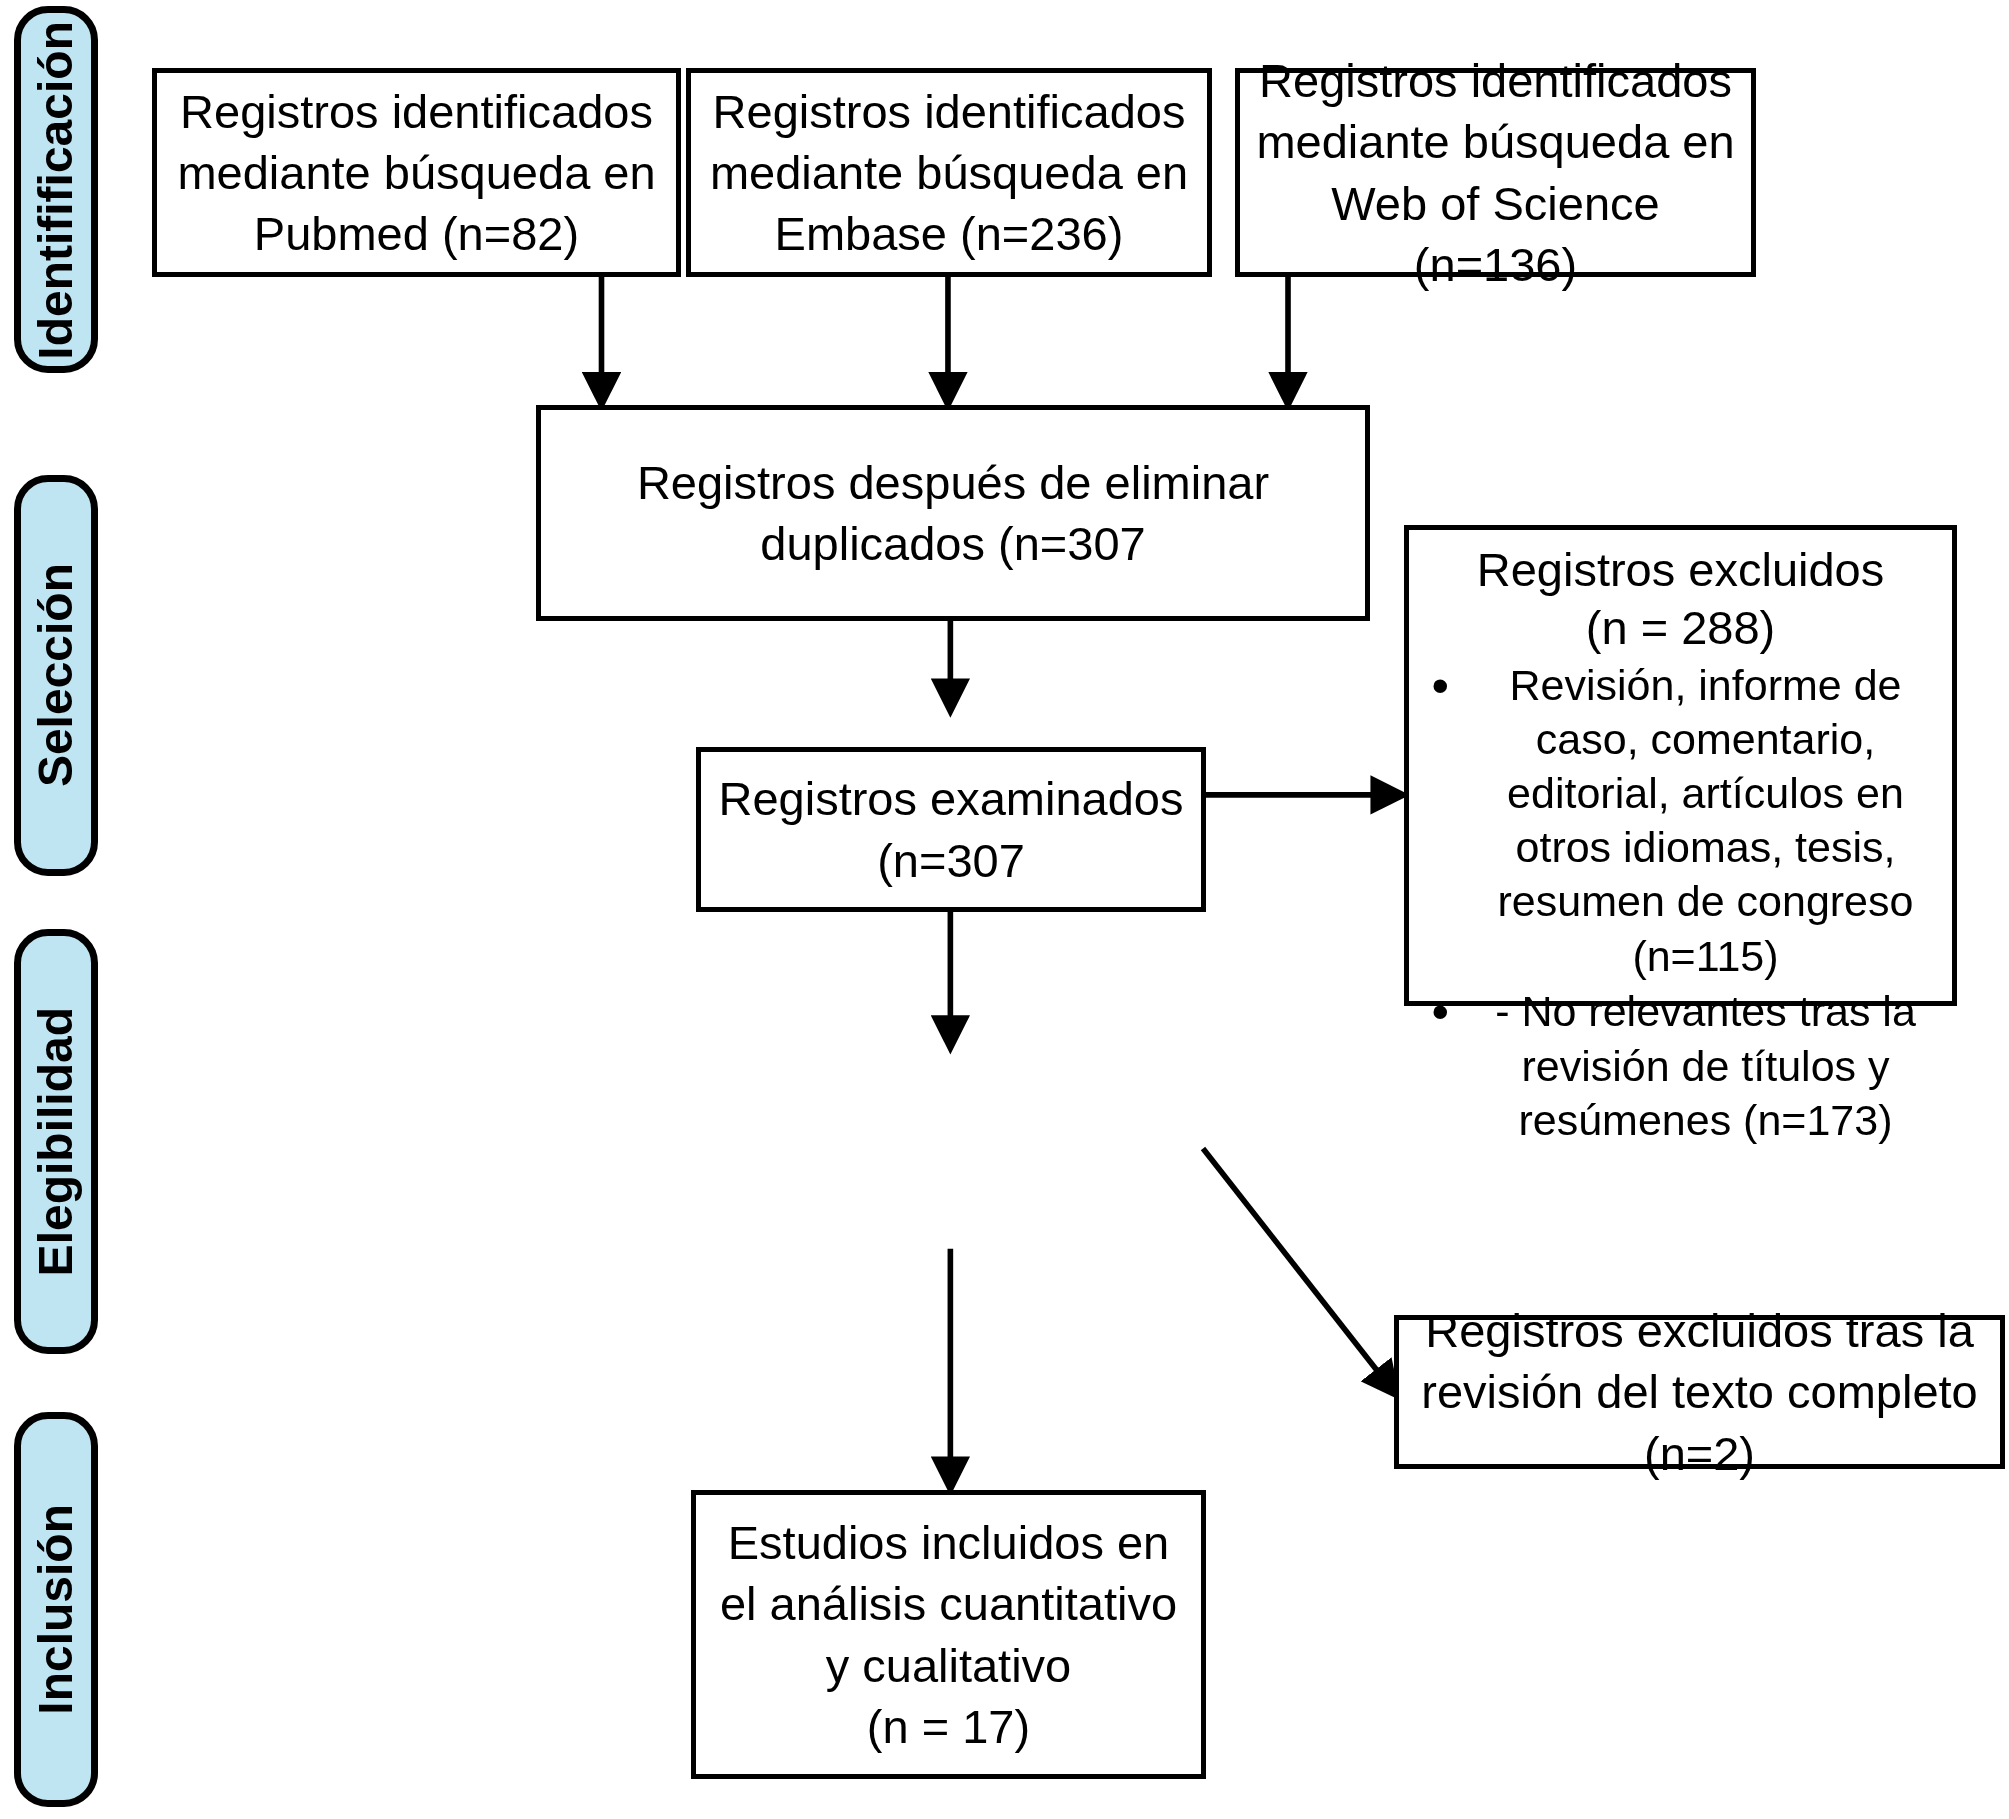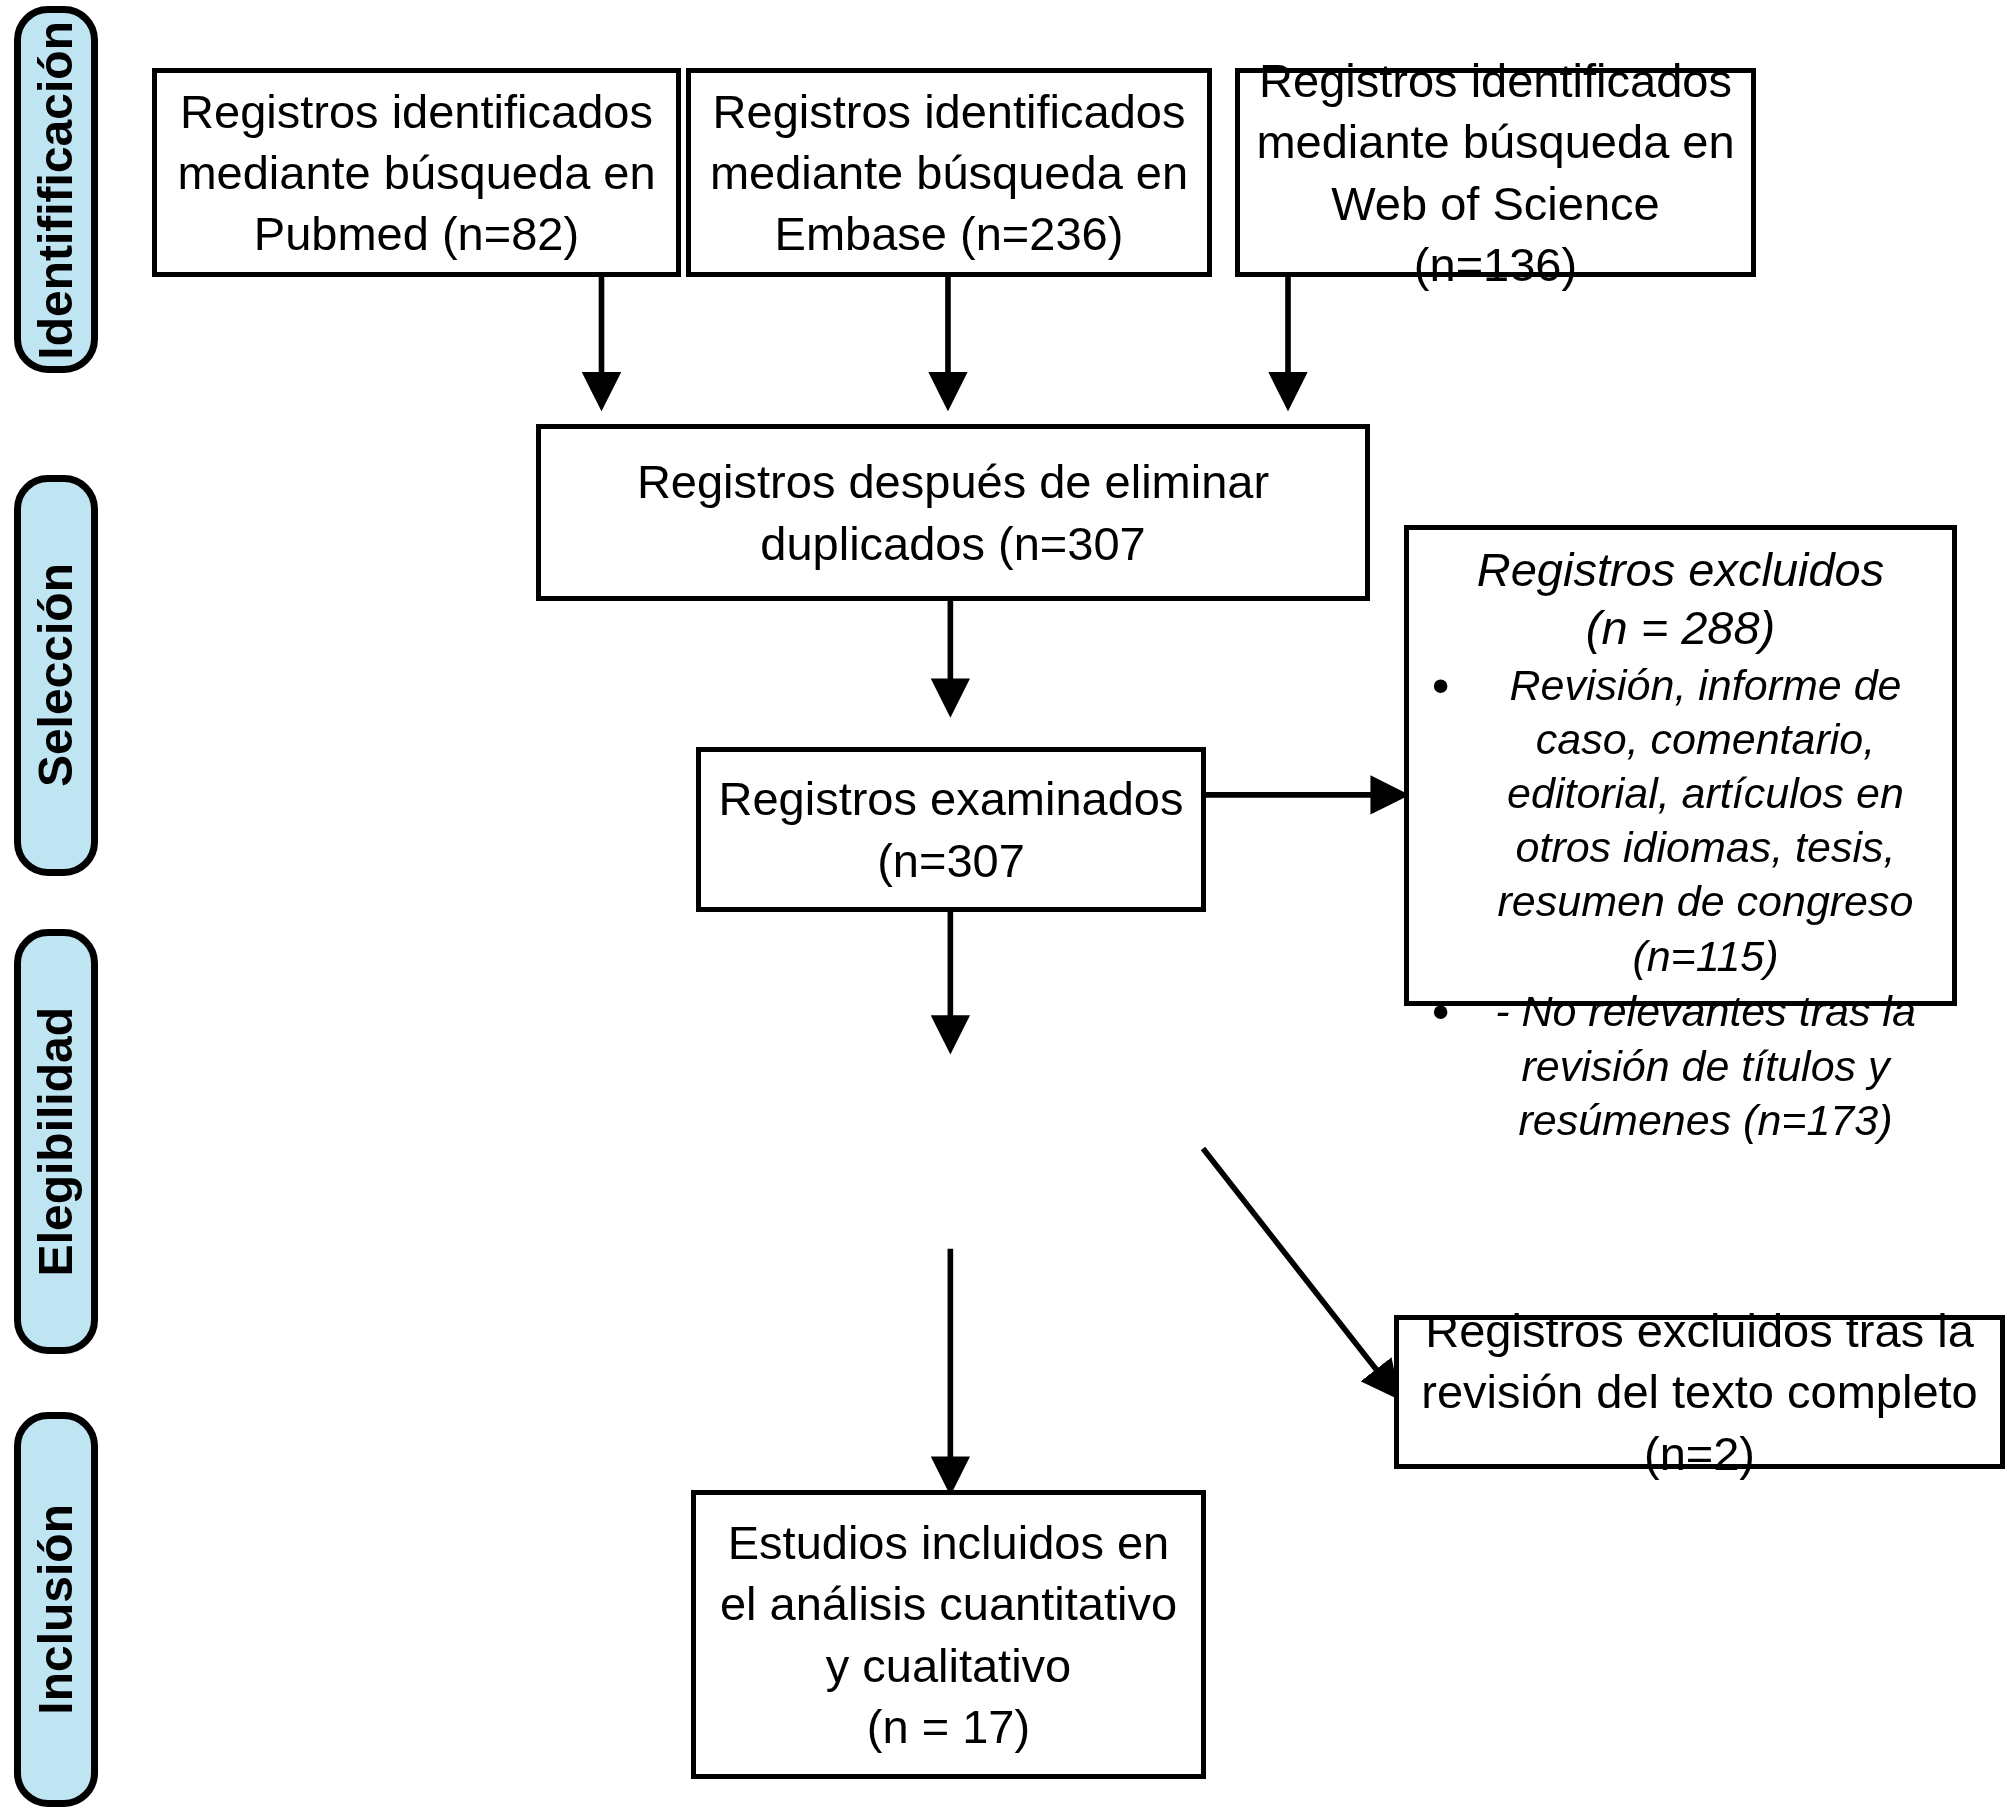--- a/index.html
+++ b/index.html
@@ -165,31 +165,31 @@
 mediante búsqueda en
 Embase (n=236)</span>
   </div>
 
   <div class="flow-box" style="left:1235px; top:68px; width:521px; height:209px;">
     <span class="box-text">Registros identificados
 mediante búsqueda en
 Web of Science  (n=136)</span>
   </div>
 
-  <div class="flow-box" style="left:536px; top:424px; width:834px; height:177px;">
+  <div class="flow-box" style="left:536px; top:405px; width:834px; height:216px;">
     <span class="box-text">Registros después de eliminar
 duplicados (n=307</span>
   </div>
 
   <div class="flow-box" style="left:696px; top:712px; width:510px; height:165px;margin-top:35px;">
     <span class="box-text">Registros examinados
 (n=307</span>
   </div>
 
-  <div class="excl-box" style="left:1404px; top:525px; width:553px; height:481px;font-style:italic;">
+  <div class="excl-box" style="left:1404px; top:525px; width:553px; height:481px;">
     <span class="excl-title">Registros excluidos
 (n = 288)</span>
     <ul class="excl-list">
       <li> Revisión, informe de caso, comentario, editorial, artículos en otros idiomas, tesis, resumen de congreso (n=115)</li>
       <li>- No relevantes tras la revisión de títulos y resúmenes (n=173)</li>
     </ul>
   </div>
 
 
   <div class="flow-box" style="left:1394px; top:1315px; width:611px; height:154px;">

